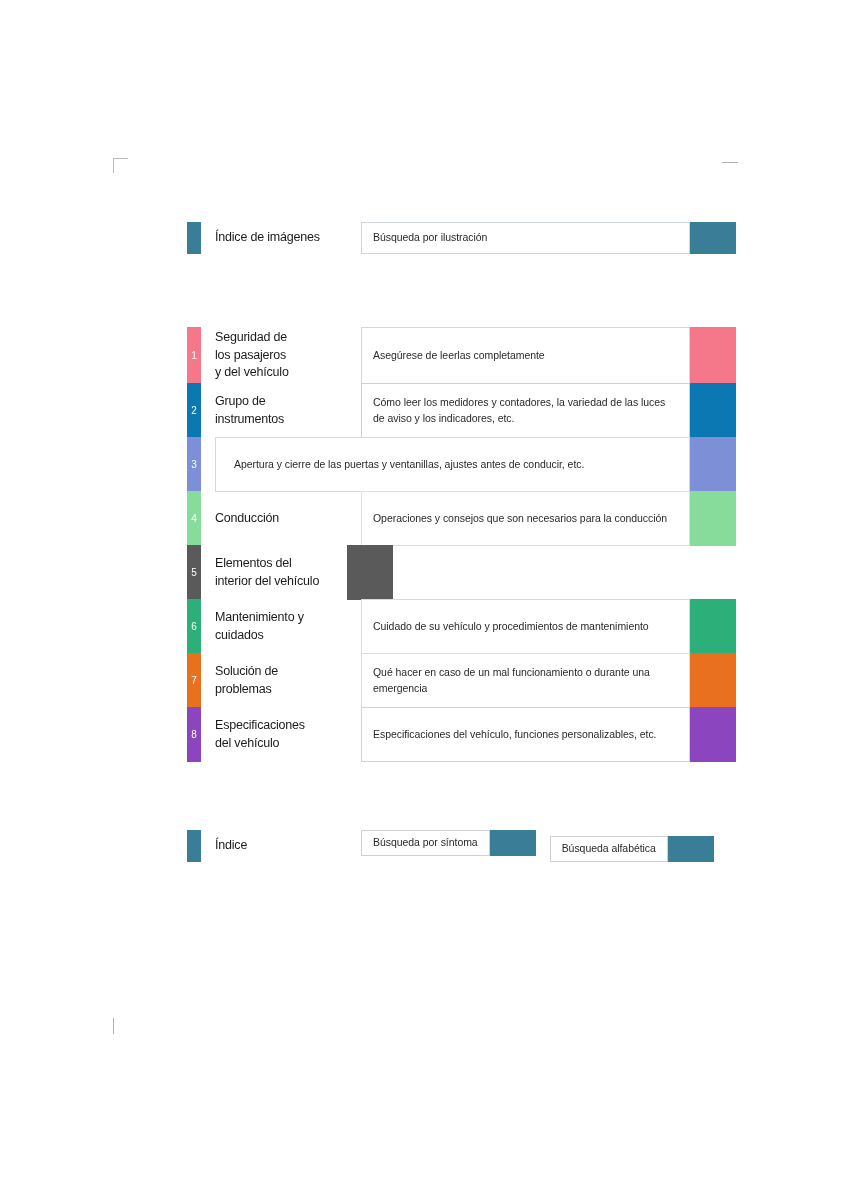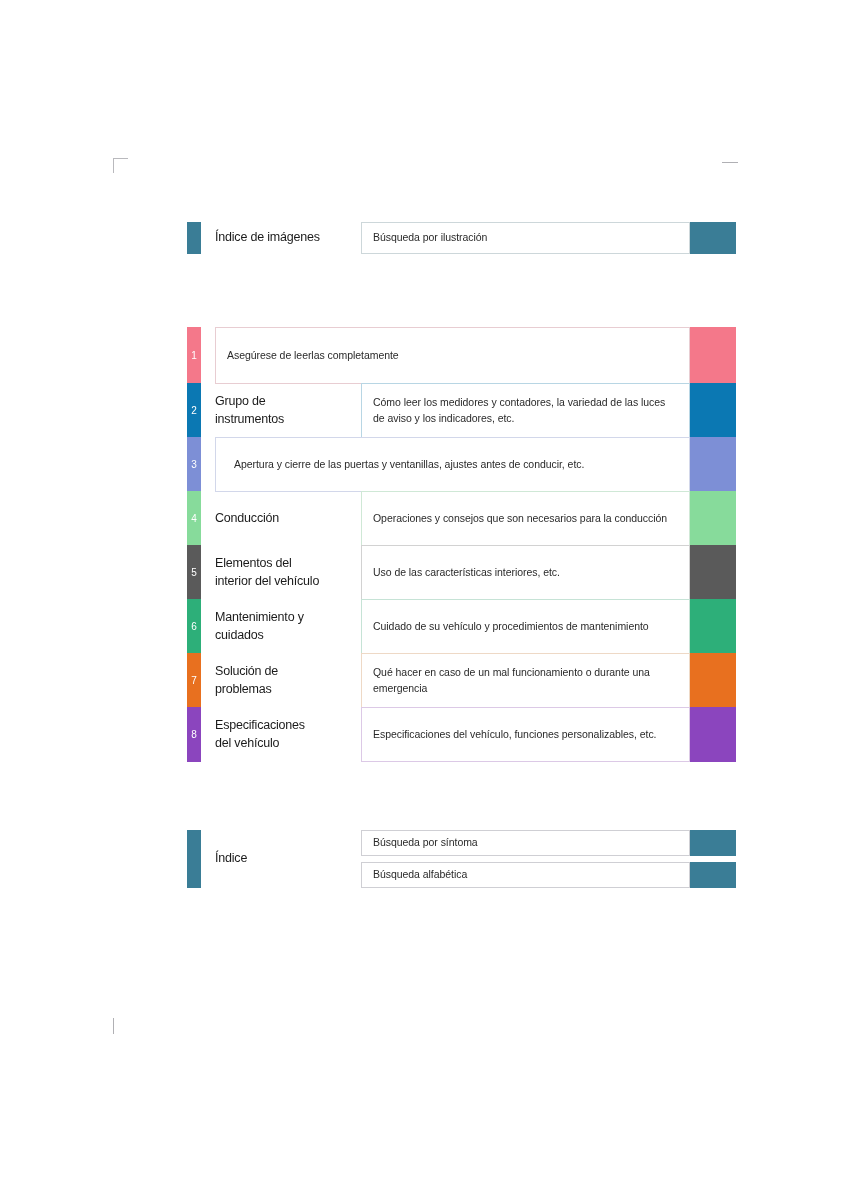--- a/index.html
+++ b/index.html
@@ -157,21 +157,20 @@
   }
   #section-index .tab {
     align-self: stretch;
   }
   #section-index .title-col {
     align-items: center;
   }
   #section-index .subrows {
     flex: 1 1 auto;
     display: flex;
-    flex-direction: column;
   }
   #section-index .subrow {
     display: flex;
     align-items: stretch;
     height: 26px;
   }
   #section-index .subrow + .subrow { margin-top: 6px; }
   #section-index .desc-box {
     margin-left: 14px;
     border-color: #cfcfd4;
@@ -200,20 +199,25 @@
       </div>
       <div class="swatch" id="img-swatch" style="background: rgb(58, 125, 150);"></div>
     </div>
   </div>
 
   <div class="block" id="section-chapters">
       <div class="row" style="height: 57px;">
         <div class="tab" style="background: rgb(244, 120, 138);">
           <span class="tab-num">1</span>
         </div>
+        <div class="title-col">
+          <span class="title-text">Seguridad de
+los pasajeros
+y del vehículo</span>
+        </div>
         <div class="desc-box" style="border-color: rgb(232, 205, 210);">
           <span class="desc-text">Asegúrese de leerlas completamente</span>
         </div>
         <div class="swatch" style="background: rgb(244, 120, 138);"></div>
       </div>
       <div class="row" style="height: 55px;">
         <div class="tab" style="background: rgb(11, 120, 179);">
           <span class="tab-num">2</span>
         </div>
         <div class="title-col">
@@ -246,23 +250,20 @@
         </div>
         <div class="swatch" style="background: rgb(135, 219, 155);"></div>
       </div>
       <div class="row" style="height: 55px;">
         <div class="tab" style="background: rgb(90, 90, 90);">
           <span class="tab-num">5</span>
         </div>
         <div class="title-col">
           <span class="title-text">Elementos del
 interior del vehículo</span>
-        </div>
-        <div class="desc-box" style="border-color: rgb(210, 210, 210);">
-          <span class="desc-text">Uso de las características interiores, etc.</span>
         </div>
         <div class="swatch" style="background: rgb(90, 90, 90);"></div>
       </div>
       <div class="row" style="height: 55px;">
         <div class="tab" style="background: rgb(45, 175, 121);">
           <span class="tab-num">6</span>
         </div>
         <div class="title-col">
           <span class="title-text">Mantenimiento y
 cuidados</span>

